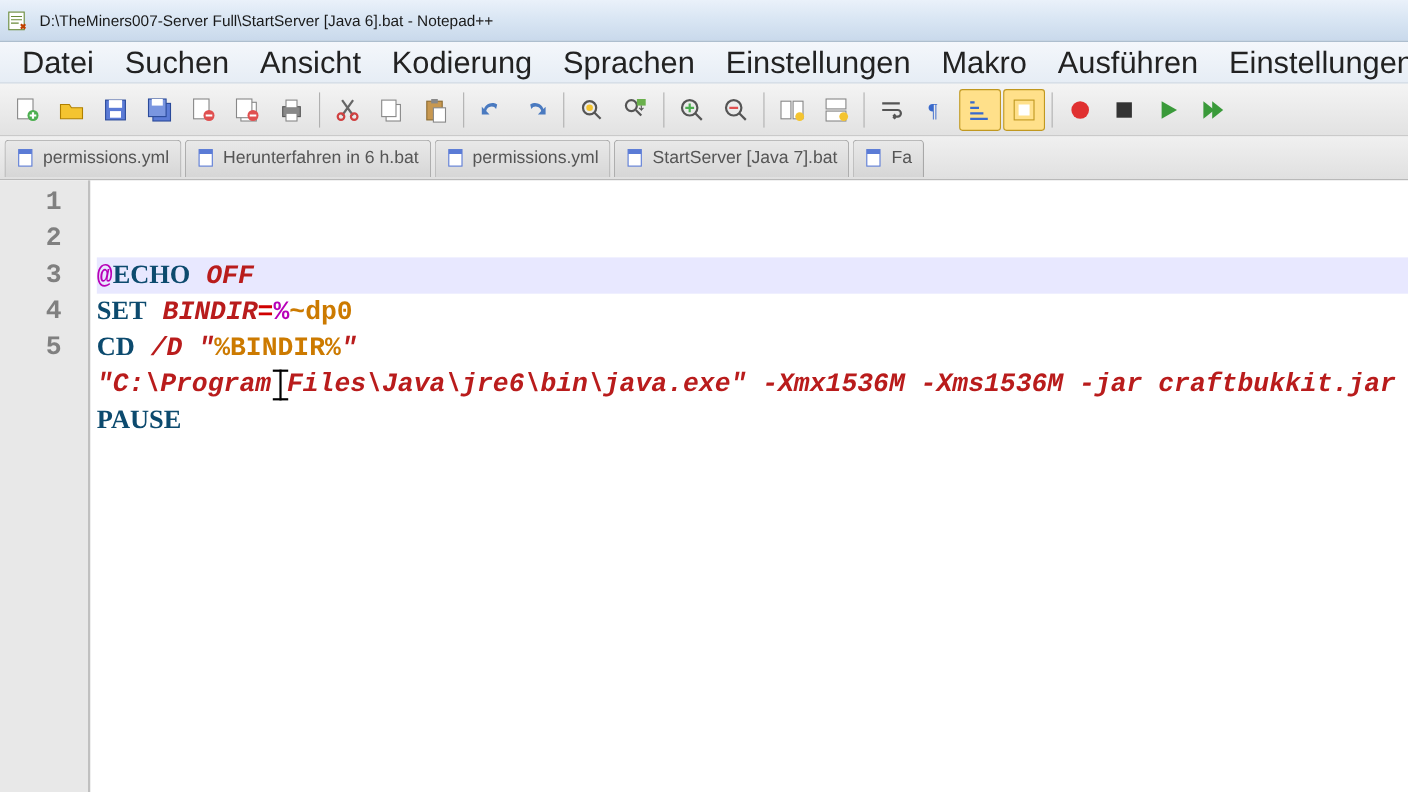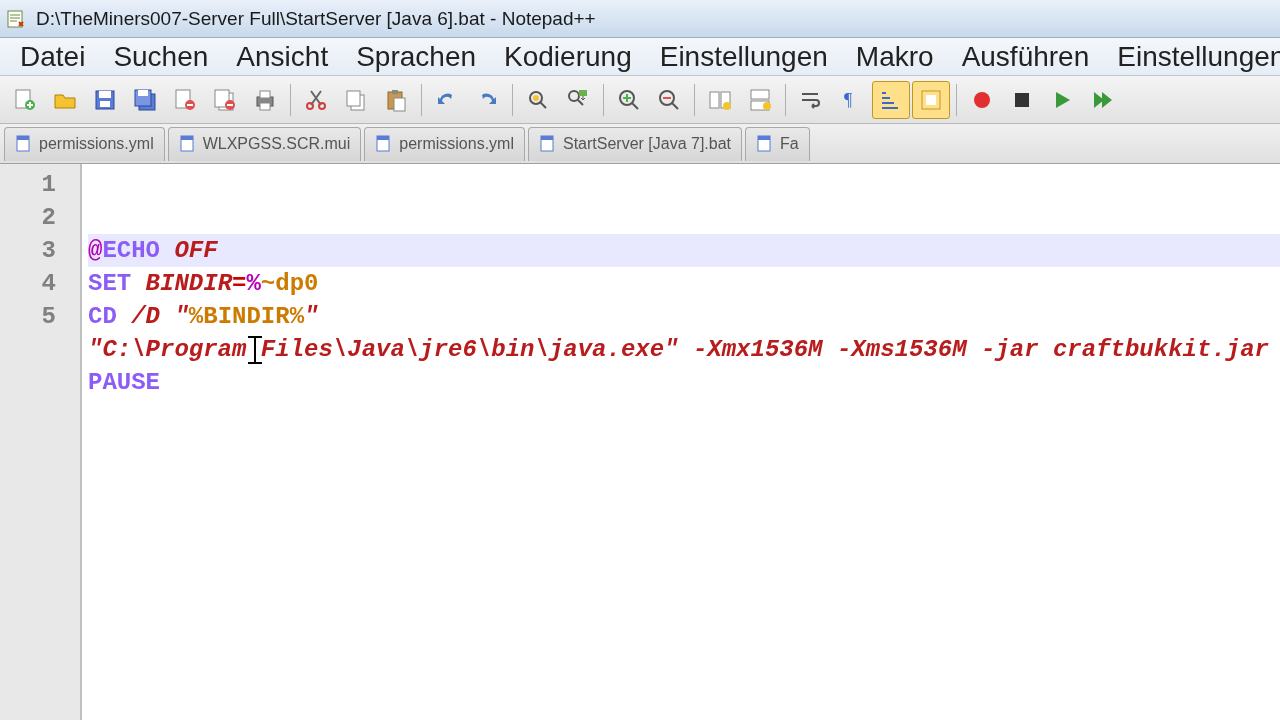--- a/index.html
+++ b/index.html
@@ -18,21 +18,21 @@
     align-items: center;
     padding: 0 6px;
     border-bottom: 1px solid #9aaec2;
     filter: blur(0.3px);
   }
   .titlebar .app-icon {
     width: 20px; height: 20px;
     margin-right: 10px;
   }
   .titlebar .title {
-    font-size: 19px;
+    font-size: 14px;
     color: #1a1a1a;
     font-weight: 400;
     white-space: nowrap;
     filter: blur(0.6px);
   }
   .menubar {
     height: 38px;
     background: linear-gradient(to bottom, #f4f7fb, #e6edf5);
     display: flex;
     align-items: center;
@@ -123,21 +123,21 @@
     padding: 4px 0 0 6px;
     font-family: "Courier New", monospace;
     font-size: 24px;
     font-weight: bold;
     line-height: 33px;
     white-space: pre;
     position: relative;
   }
   .code .line { height: 33px; }
   .code .line.active { background: #e8e8ff; }
-  .kw { color: #8b5cf6; }
+  .kw { color: #0c4a6e; font-family: Liberation Serif, serif; }
   .at { color: #b800b8; }
   .op { color: #d00000; }
   .var2 { color: #cc7a00; }
   .txt { color: #b91c1c; font-style: italic; }
   .cursor {
     position: absolute;
     width: 2px;
     height: 28px;
     background: #000;
     left: 172px;
@@ -166,22 +166,22 @@
         <path d="M13 13l4 4M17 13l-4 4" stroke="#c04000" stroke-width="2"></path>
       </svg>
   </span>
   <span class="title">D:\TheMiners007-Server Full\StartServer [Java 6].bat - Notepad++</span>
 </div>
 
 <div class="menubar" id="menubar">
     <div class="item">Datei</div>
     <div class="item">Suchen</div>
     <div class="item">Ansicht</div>
+    <div class="item">Kodierung</div>
     <div class="item">Sprachen</div>
-    <div class="item">Kodierung</div>
     <div class="item">Einstellungen</div>
     <div class="item">Makro</div>
     <div class="item">Ausführen</div>
     <div class="item">Einstellungen</div>
     <div class="item">Fe</div>
   </div>
 
 <div class="toolbar" id="toolbar">
     <div class="btn">
       <span>
@@ -417,21 +417,21 @@
       </span>
       <span>permissions.yml</span>
     </div>
     <div class="tab">
       <span class="tab-icon">
         <svg viewBox="0 0 18 18">
           <rect x="2" y="1" width="12" height="15" fill="#fff" stroke="#5b7bd6"></rect>
           <rect x="2" y="1" width="12" height="4" fill="#5b7bd6"></rect>
         </svg>
       </span>
-      <span>WLXPGSS.SCR.mui</span>
+      <span>Herunterfahren in 6 h.bat</span>
     </div>
     <div class="tab">
       <span class="tab-icon">
         <svg viewBox="0 0 18 18">
           <rect x="2" y="1" width="12" height="15" fill="#fff" stroke="#5b7bd6"></rect>
           <rect x="2" y="1" width="12" height="4" fill="#5b7bd6"></rect>
         </svg>
       </span>
       <span>permissions.yml</span>
     </div>

